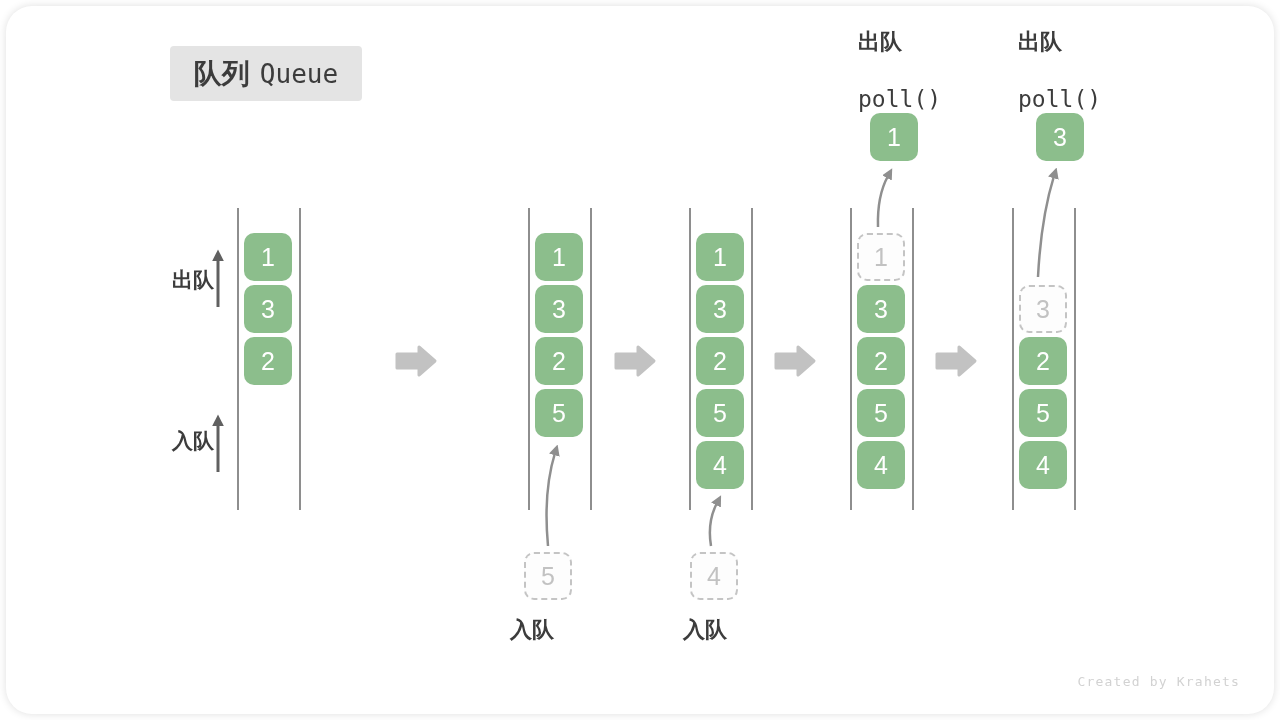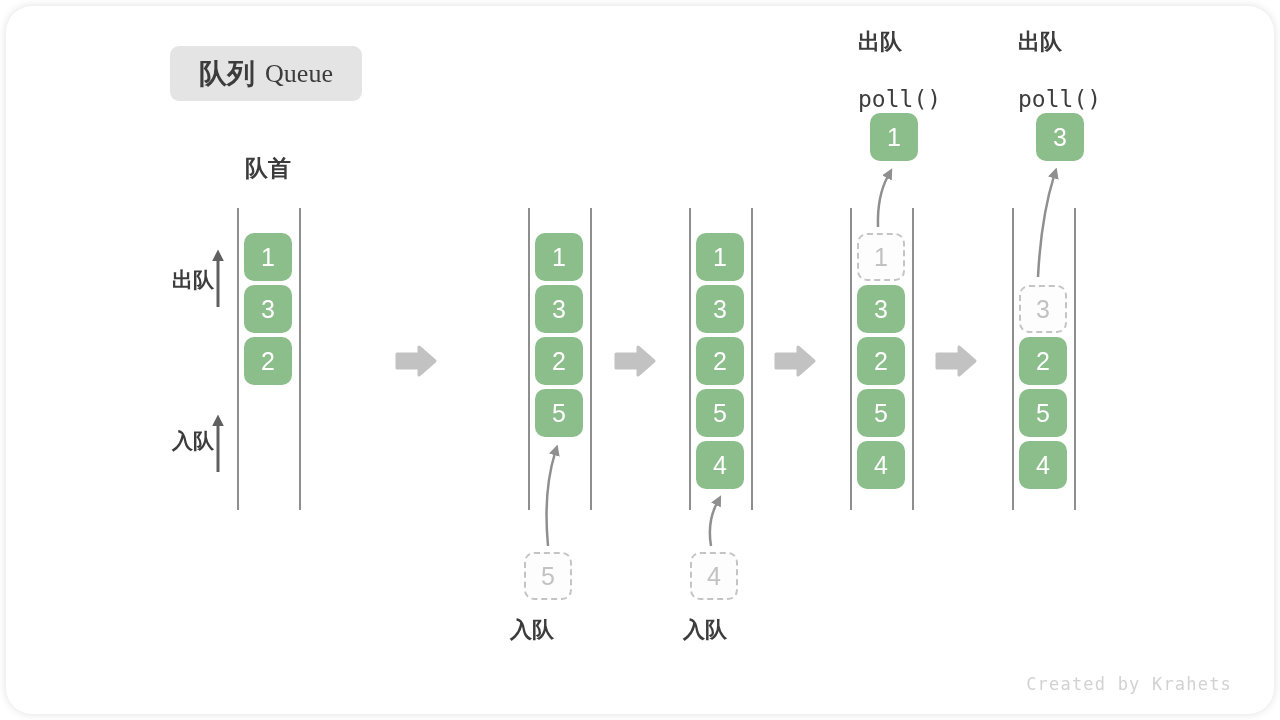--- a/index.html
+++ b/index.html
@@ -9,23 +9,23 @@
     --rail-gray:#8E8E8E; --watermark:#D2D2D2;
   }
   html,body{margin:0;padding:0;background:#fff;}
   body{font-family:"Liberation Sans","DejaVu Sans",sans-serif;color:var(--text-dark);}
   .stage{position:relative;width:1280px;height:720px;overflow:hidden;background:#fff;}
   .card{position:absolute;left:6px;top:6px;right:6px;bottom:6px;background:#fff;
         border-radius:26px;box-shadow:0 0 9px rgba(0,0,0,.13);}
   .mono{font-family:"DejaVu Sans Mono","Liberation Mono",monospace;}
 
   .badge{position:absolute;left:170px;top:46px;width:192px;height:55px;background:var(--badge-bg);
-         border-radius:9px;display:flex;align-items:center;justify-content:center;gap:10px;}
+         border-radius:4px;display:flex;align-items:center;justify-content:center;gap:10px;}
   .badge .zh{font-size:28px;font-weight:700;}
-  .badge .en{font-size:26px;font-family:Liberation Serif, serif;}
+  .badge .en{font-size:26px;}
 
   .lbl{position:absolute;font-weight:700;color:var(--text-dark);}
   .lbl-front{left:208px;top:153px;width:120px;text-align:center;font-size:23px;}
   .lbl-rear {left:208px;top:538px;width:120px;text-align:center;font-size:23px;}
   .lbl-deq  {left:140px;top:266px;width:74px;text-align:right;font-size:21px;}
   .lbl-enq  {left:140px;top:427px;width:74px;text-align:right;font-size:21px;}
 
   .rail{position:absolute;top:208px;height:302px;width:1.5px;background:var(--rail-gray);}
   .r1l{left:237px}.r1r{left:299px}
   .r2l{left:528px}.r2r{left:590px}
@@ -54,35 +54,34 @@
   .anno-deq-q4{left:858px;top:26px}
   .anno-deq-q5{left:1018px;top:26px}
 
   .overlay{position:absolute;left:0;top:0;pointer-events:none;}
   .flow{fill:var(--flow-arrow-gray);stroke:var(--flow-arrow-gray);stroke-width:3;stroke-linejoin:round;}
   .thin{stroke:var(--thin-arrow-dark);stroke-width:3;fill:none;}
   .move{stroke:var(--move-arrow-gray);stroke-width:2.5;fill:none;}
   #m-dark path{fill:var(--thin-arrow-dark);}
   #m-gray path{fill:var(--move-arrow-gray);}
 
-  .watermark{position:absolute;right:48px;top:674px;font-size:17px;letter-spacing:1.2px;
+  .watermark{position:absolute;right:40px;top:674px;font-size:13px;letter-spacing:1.2px;
              color:var(--watermark);}
 </style>
 </head>
 <body>
 
 <div class="stage">
   <div class="card"></div>
 
   <div class="badge">
     <span class="zh">队列</span>
     <span class="en mono">Queue</span>
   </div>
 
-  <div class="lbl lbl-front">队首</div>
   <div class="lbl lbl-deq">出队</div>
   <div class="lbl lbl-enq">入队</div>
 
   <div class="rail r1l"></div>
   <div class="rail r1r"></div>
   <div class="rail r2l"></div>
   <div class="rail r2r"></div>
   <div class="rail r3l"></div>
   <div class="rail r3r"></div>
   <div class="rail r4l"></div>

